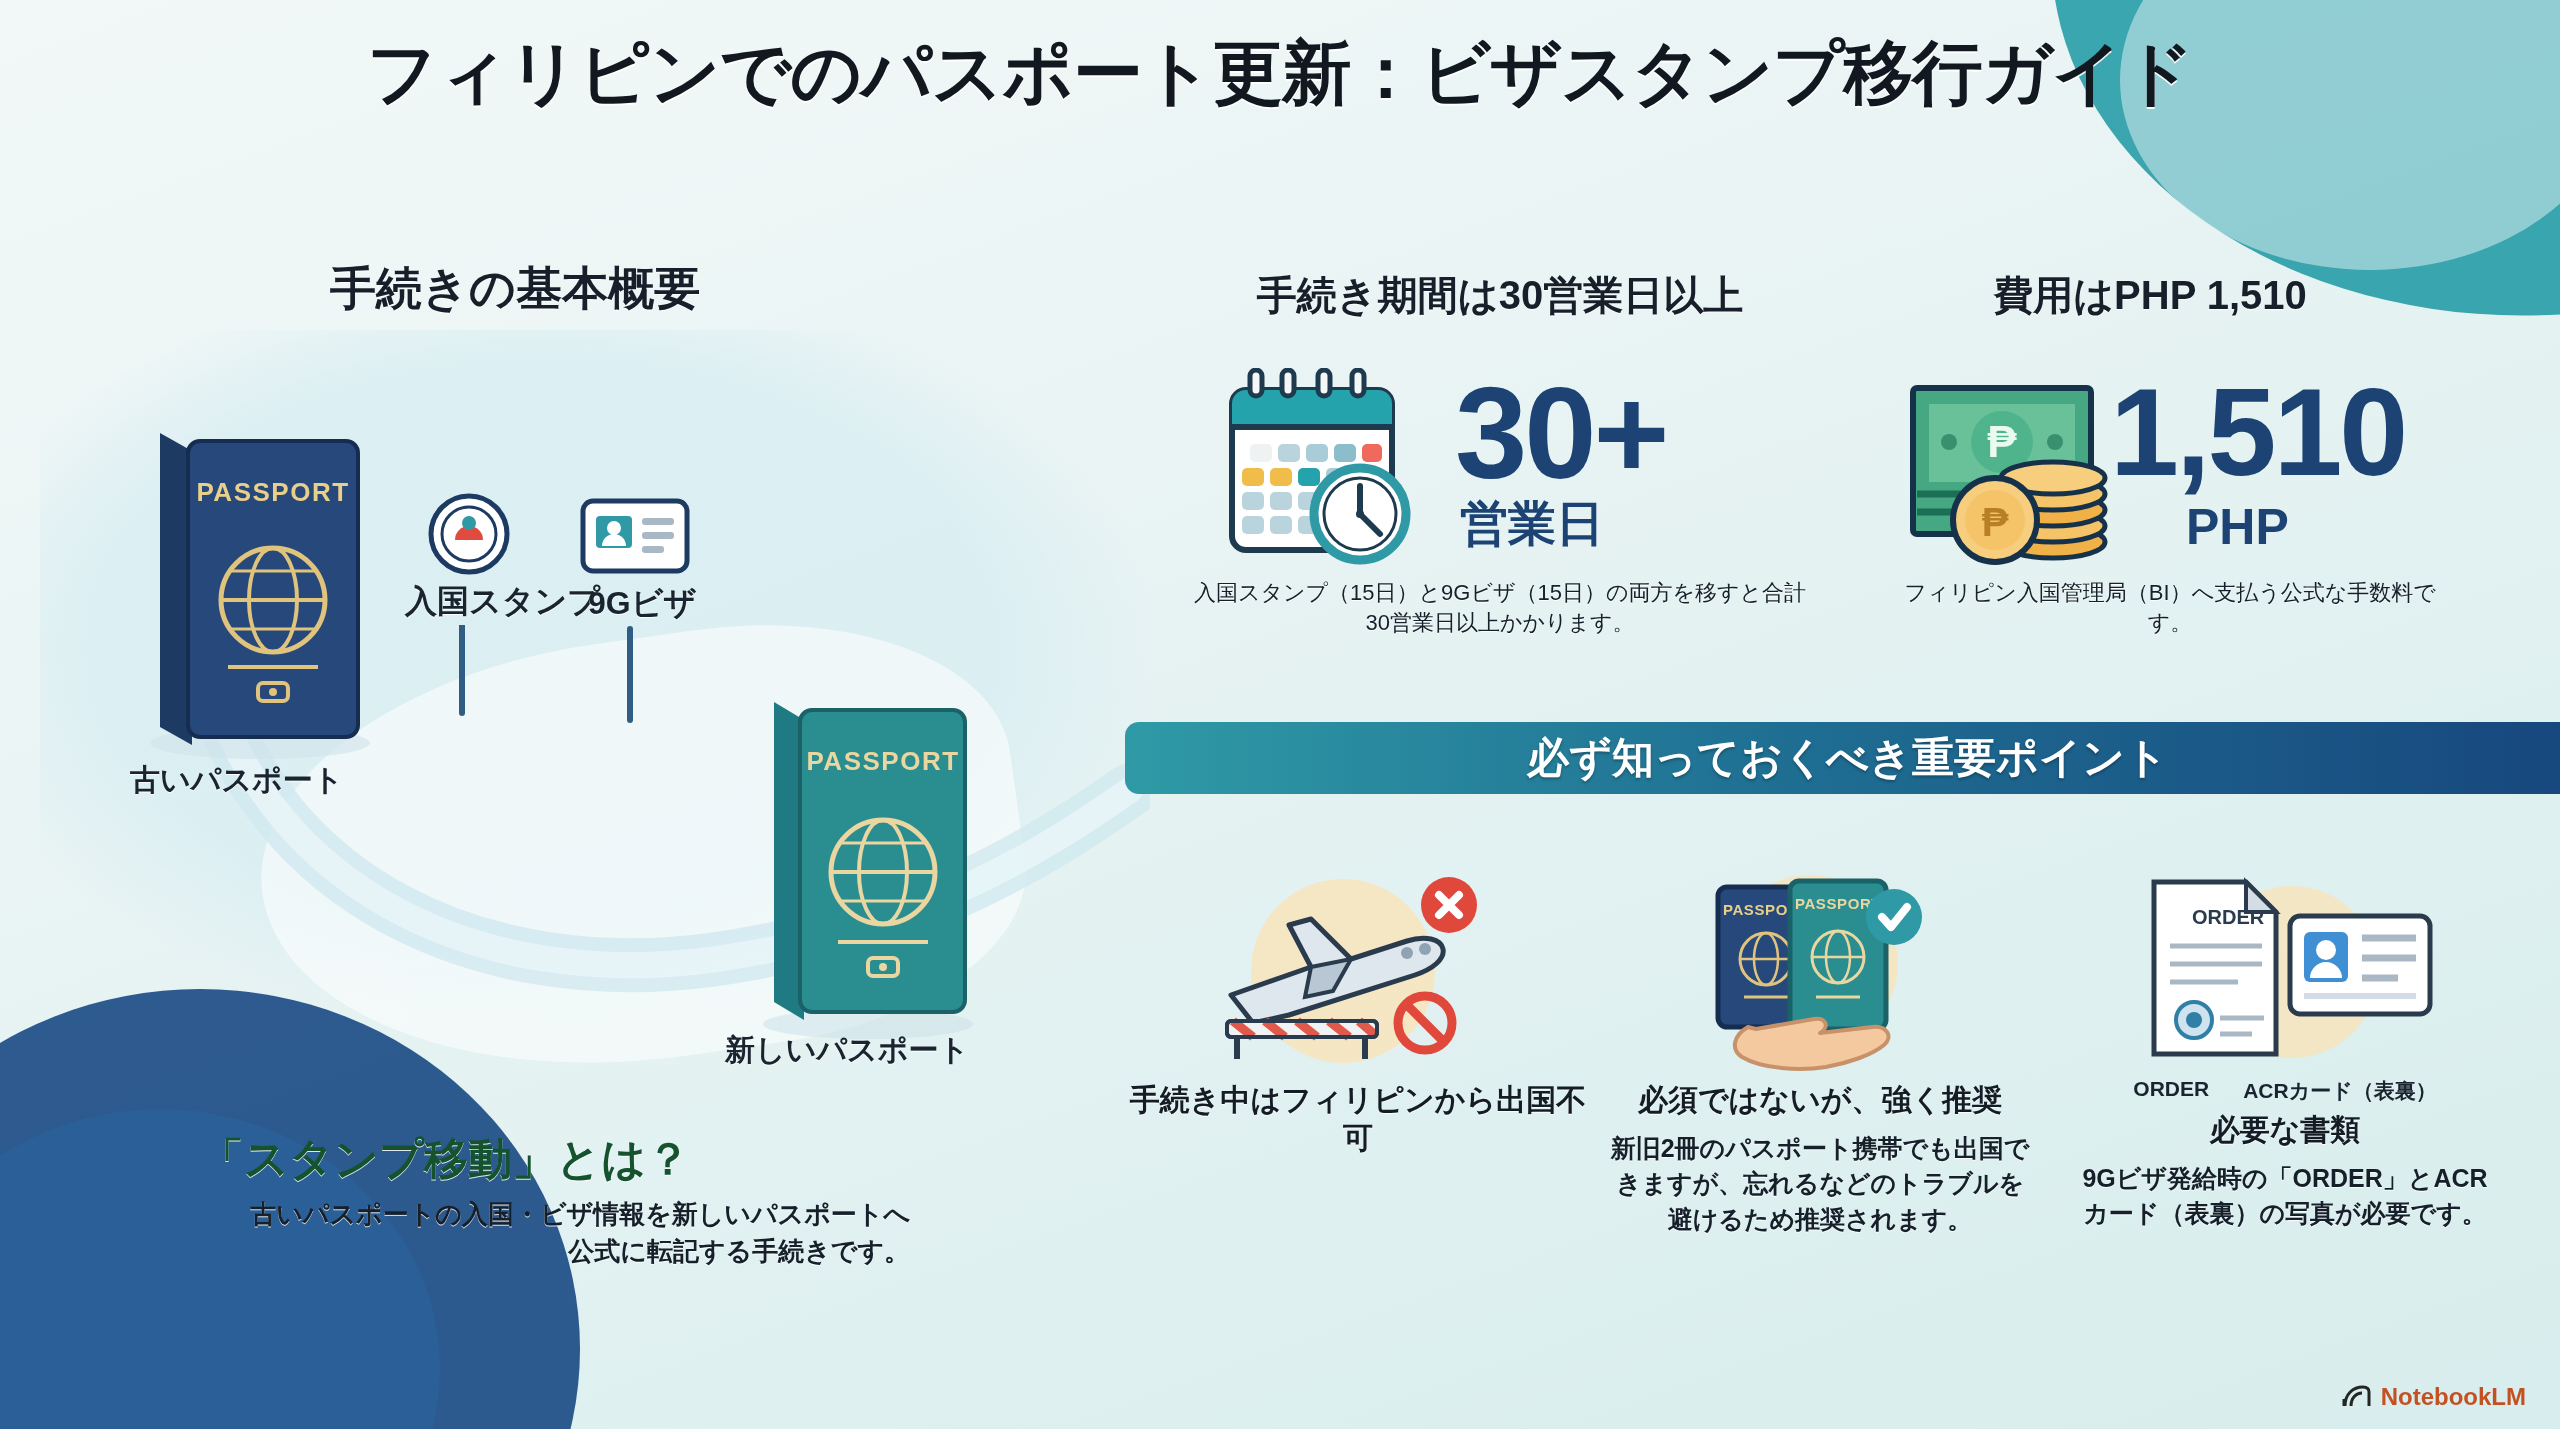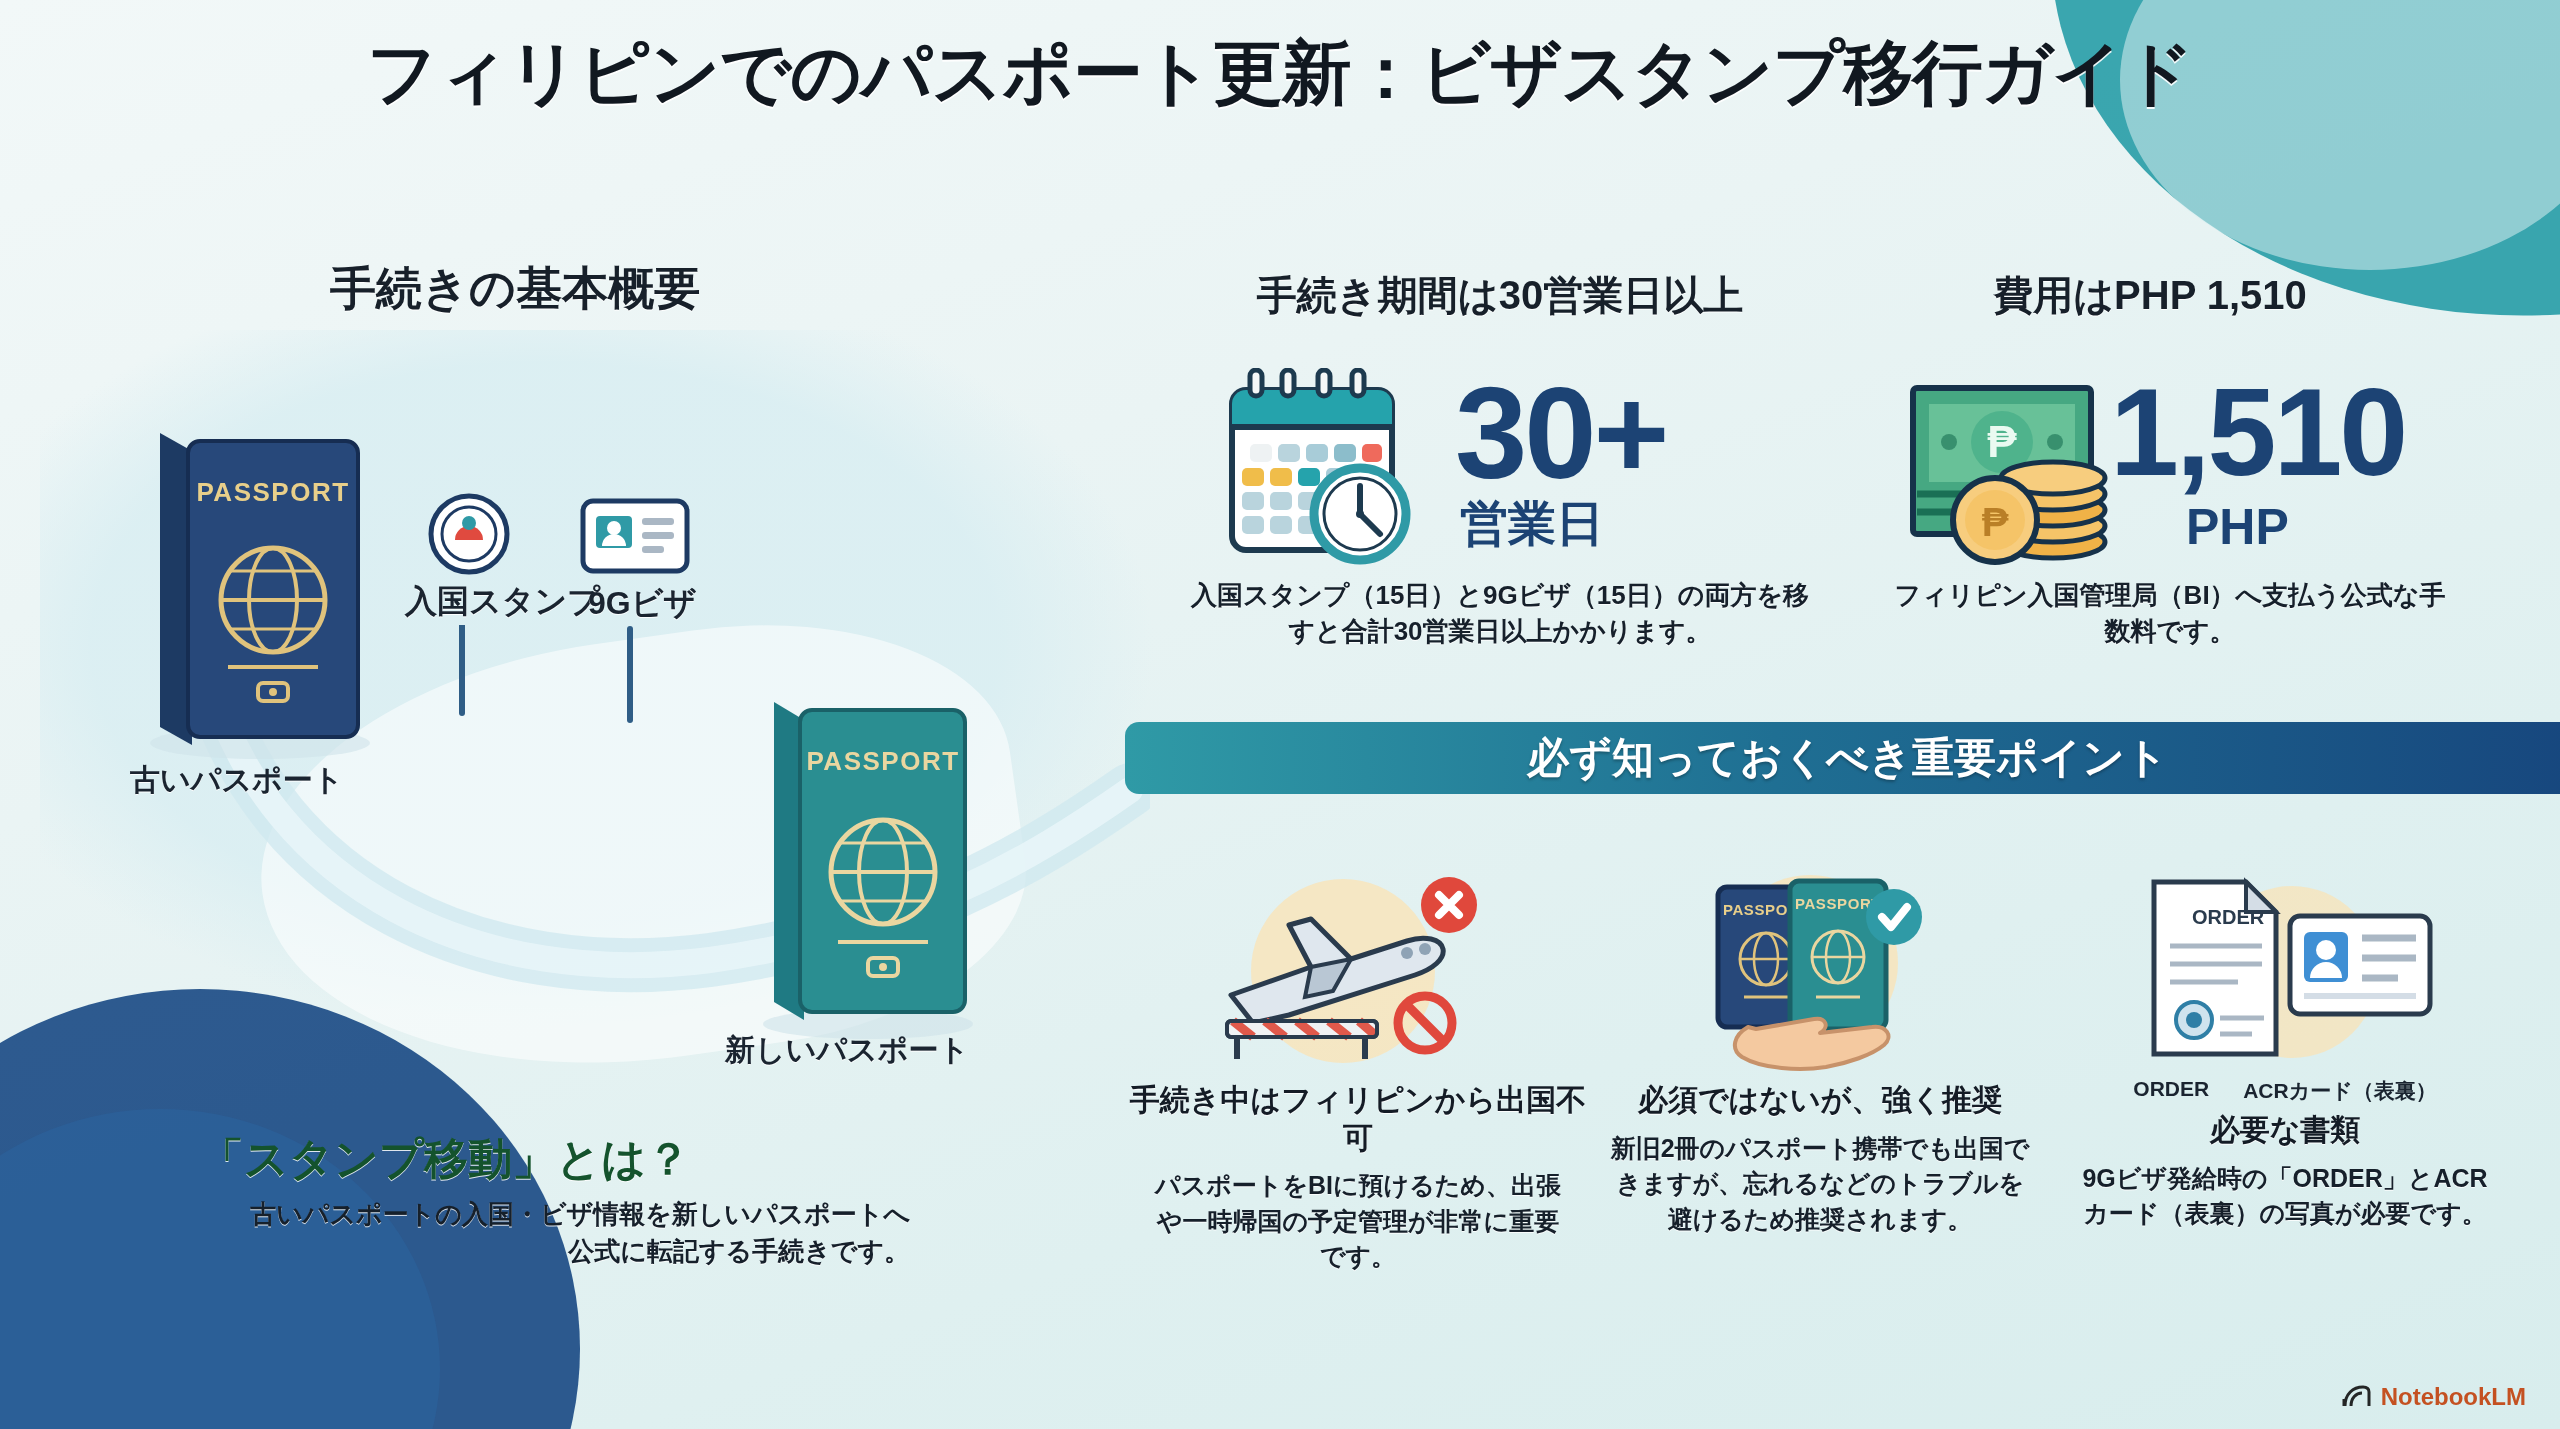--- a/index.html
+++ b/index.html
@@ -109,21 +109,21 @@
     position: absolute; left: 1460px; top: 492px;
     font-size: 48px; font-weight: 900; color: #1c4374;
   }
   #fee-num { left: 2110px; top: 374px; font-size: 124px; }
   #fee-unit {
     position: absolute; left: 2186px; top: 498px;
     font-size: 50px; font-weight: 900; color: #1c4374;
   }
 
   .body-txt {
-    position: absolute; font-size: 26px; font-weight: 700;
+    position: absolute; font-size: 22px; font-weight: 400;
     color: #16202b; line-height: 1.38; text-align: center;
     text-shadow: 0 1px 0 rgba(255,255,255,.8);
   }
   #dur-body { left: 1190px; top: 578px; width: 620px; }
   #fee-body { left: 1890px; top: 578px; width: 560px; text-align: center; }
 
   
   .banner {
     position: absolute; left: 1125px; top: 722px;
     width: 1445px; height: 72px;
@@ -354,21 +354,20 @@
           <line x1="44" y1="172" x2="44" y2="196" stroke="#2a3b4d" stroke-width="6"></line>
           <line x1="172" y1="172" x2="172" y2="196" stroke="#2a3b4d" stroke-width="6"></line>
         </g>
         <circle cx="256" cy="42" r="28" fill="#e0483c"></circle>
         <path d="M246 32 L266 52 M266 32 L246 52" stroke="#ffffff" stroke-width="8" stroke-linecap="round"></path>
         <circle cx="232" cy="160" r="27" fill="none" stroke="#e0483c" stroke-width="9"></circle>
         <line x1="213" y1="141" x2="251" y2="179" stroke="#e0483c" stroke-width="9"></line>
       </svg>
     </div>
     <div class="card-h">手続き中はフィリピンから出国不可</div>
-    <div class="card-b">パスポートをBIに預けるため、出張や一時帰国の予定管理が非常に重要です。</div>
   </div>
 
   <div class="card" id="card-1">
     <div class="card-ico">
       <svg width="300" height="210" viewBox="0 0 300 210">
         <circle cx="140" cy="100" r="88" fill="#fbe3b4" opacity=".75"></circle>
         <g>
           <rect x="48" y="24" width="96" height="140" rx="9" fill="#27487a" stroke="#162d52" stroke-width="5"></rect>
           <text x="96" y="52" font-family="'Liberation Sans',sans-serif" font-size="15" font-weight="700" fill="#e8cf8a" text-anchor="middle" letter-spacing=".6">PASSPORT</text>
           <circle cx="96" cy="96" r="26" fill="none" stroke="#e0c37c" stroke-width="3"></circle>

